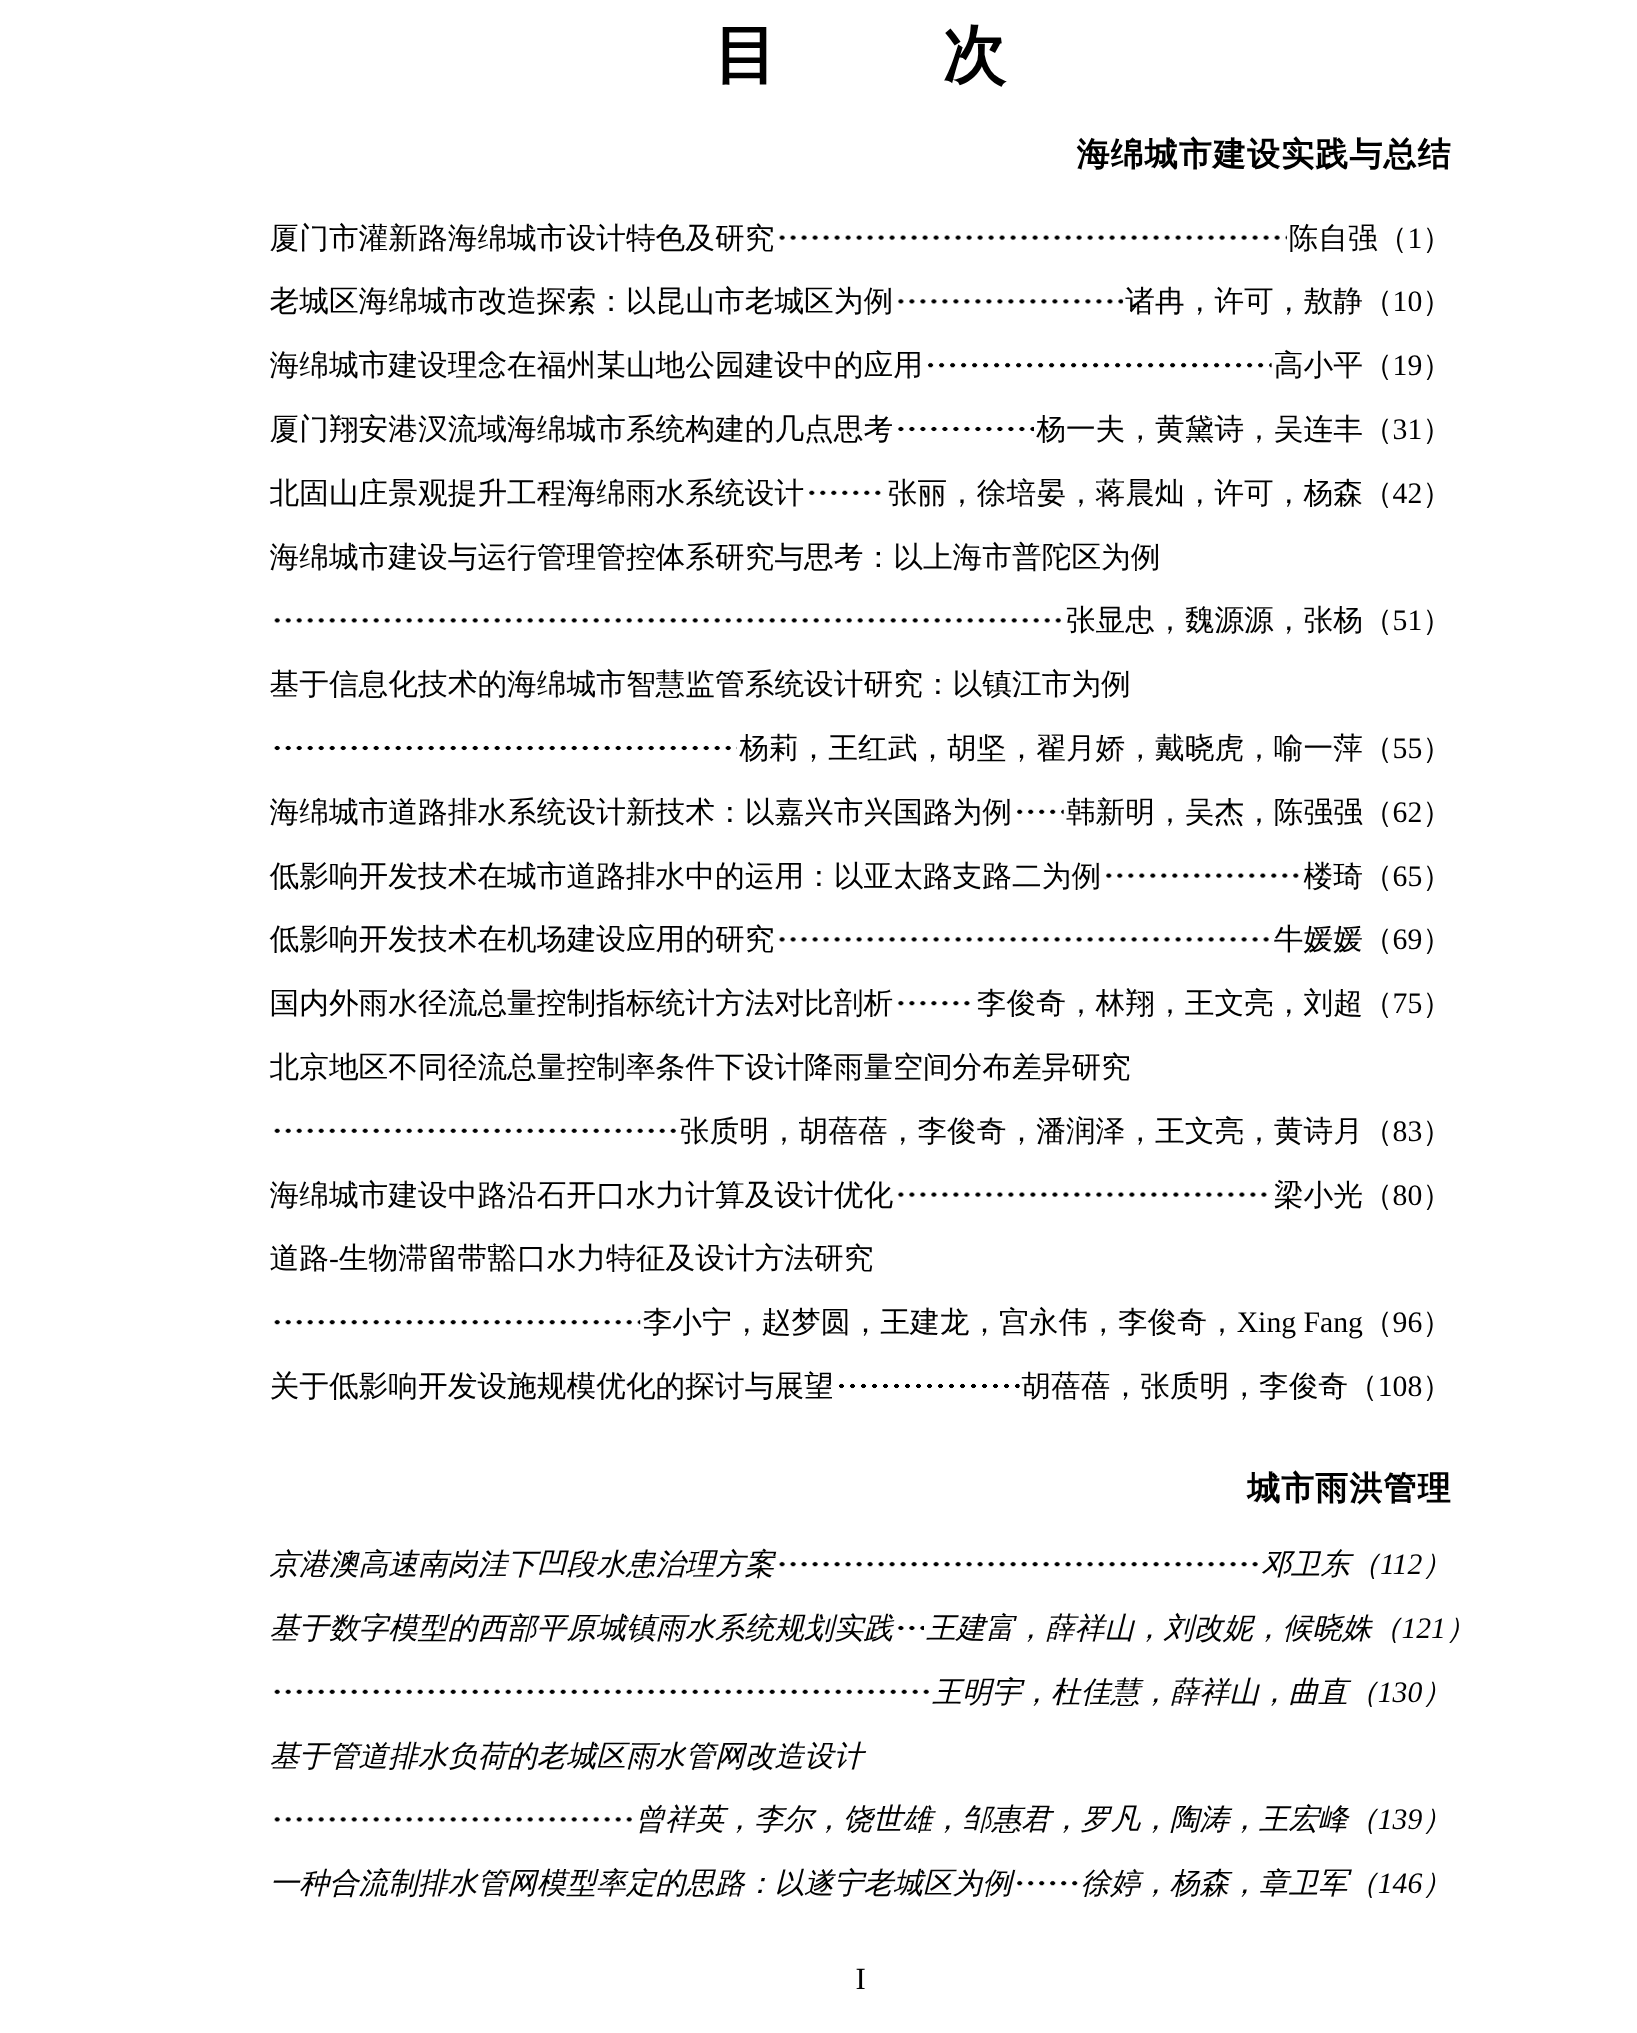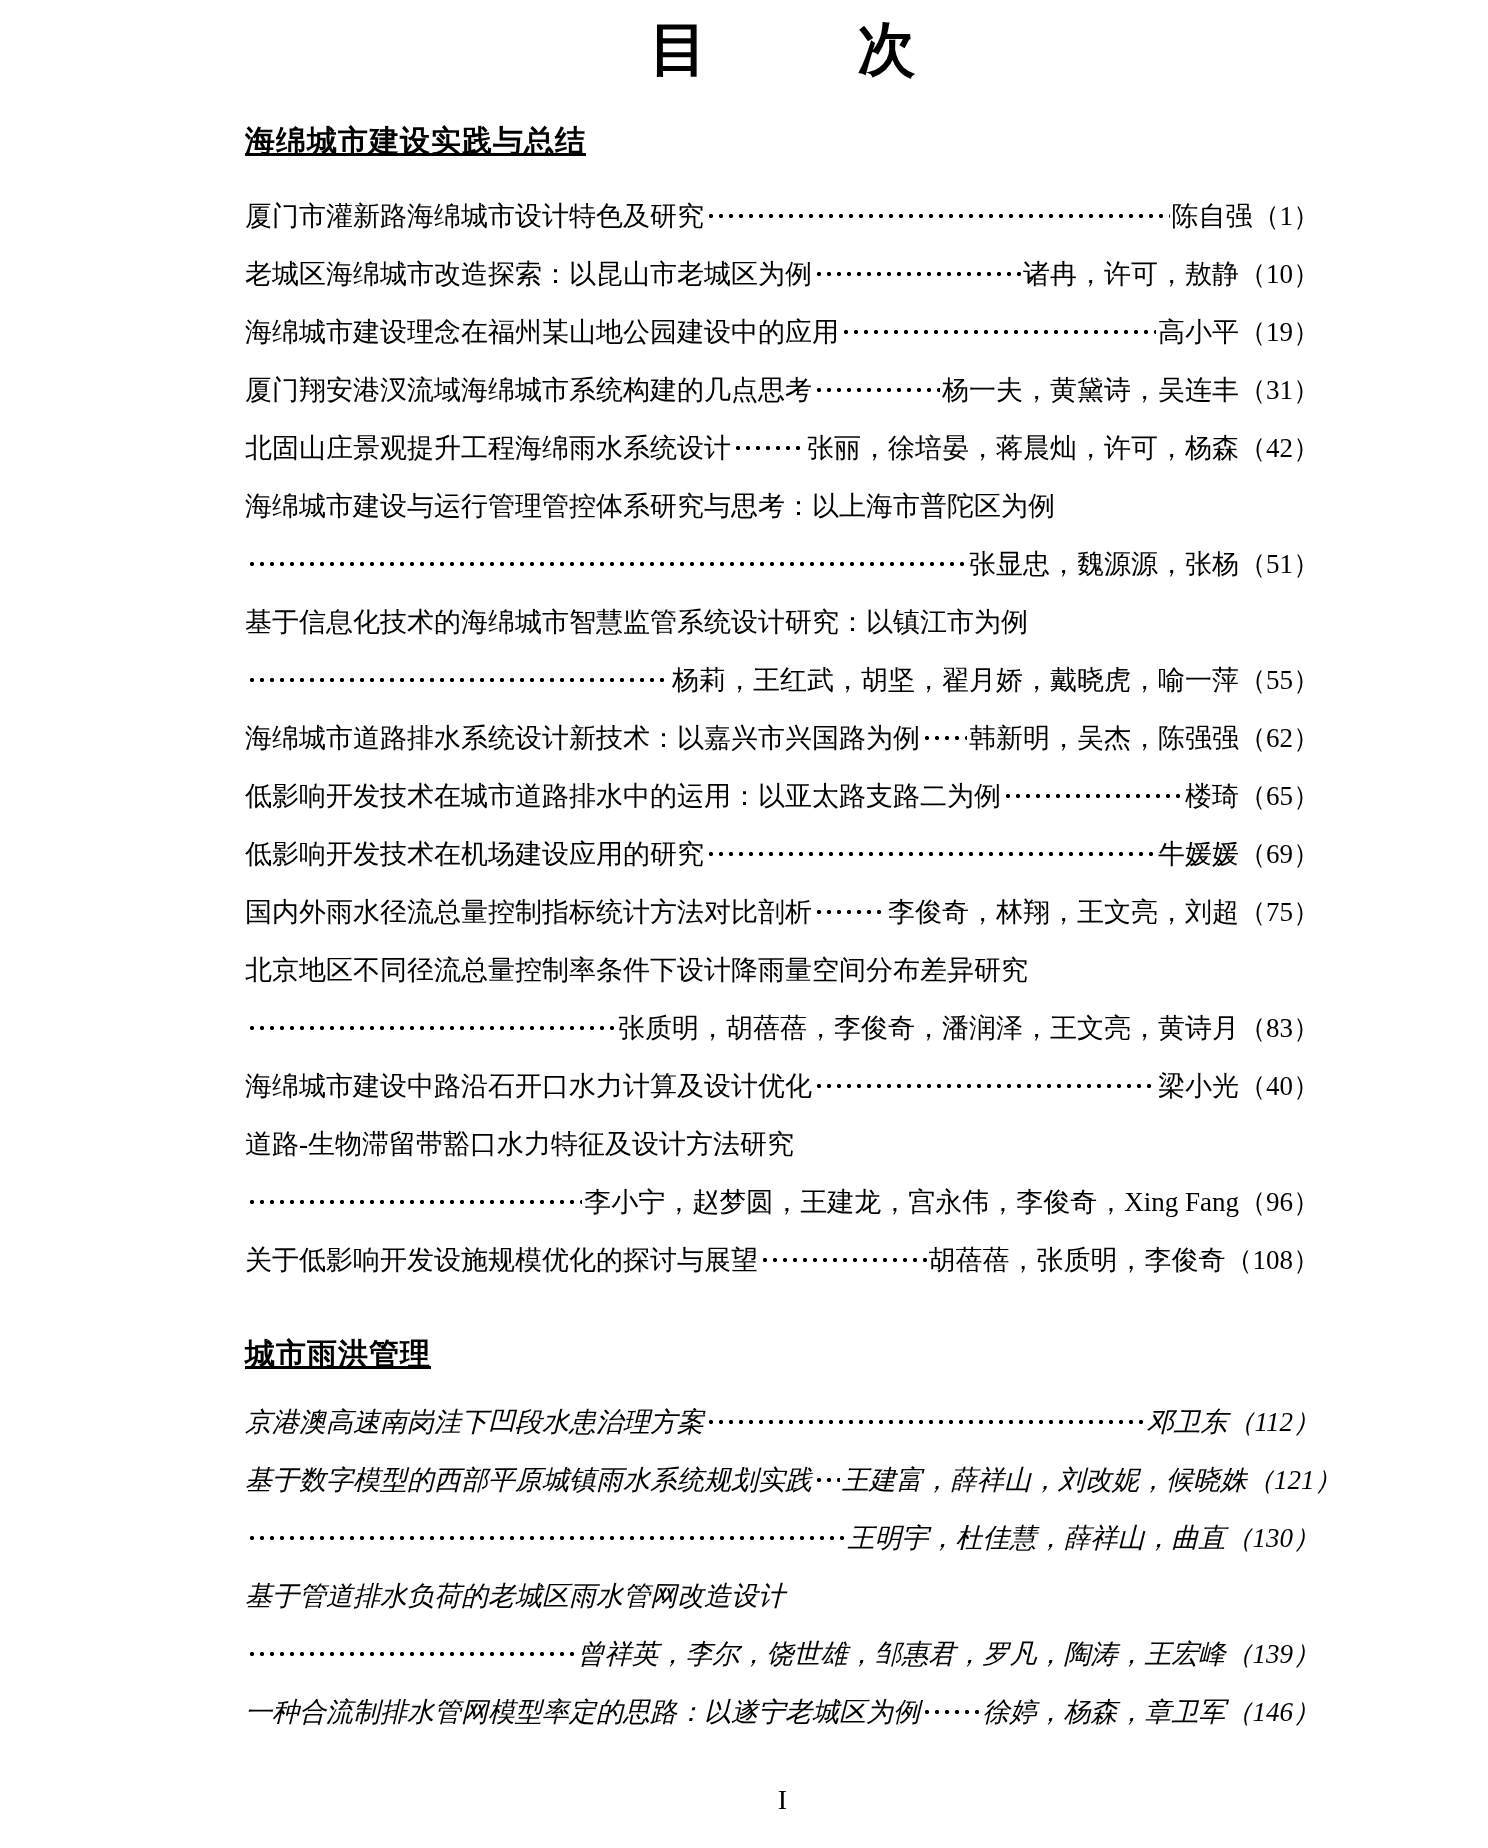--- a/index.html
+++ b/index.html
@@ -34,27 +34,26 @@
     align-items: center;
     column-gap: 150px;
     font-size: 58px;
     line-height: 64px;
     font-weight: bold;
     font-family: "Liberation Serif", "DejaVu Serif", serif;
   }
   
   .section-heading {
     margin-top: 42px;
-    text-align: left;
+    text-align: right;
     font-family: "Liberation Sans", "DejaVu Sans", sans-serif;
     font-weight: bold;
     font-size: 30px;
     line-height: 34px;
     letter-spacing: 1px;
-    text-decoration: underline;
   }
   .section-heading.second {
     margin-top: 48px;
   }
   .toc-list {
     margin-top: 29px;
   }
   .toc-list.second {
     margin-top: 22px;
     font-style: italic;
@@ -197,21 +196,21 @@
       <div class="row">
         <span class="leader"></span>
         <span class="a">张质明，胡蓓蓓，李俊奇，潘润泽，王文亮，黄诗月</span>
         <span class="pg">（83）</span>
       </div>
 
       <div class="row">
         <span class="t">海绵城市建设中路沿石开口水力计算及设计优化</span>
         <span class="leader"></span>
         <span class="a">梁小光</span>
-        <span class="pg">（40）</span>
+        <span class="pg">（80）</span>
       </div>
 
       <div class="row">
         <span class="t">道路-生物滞留带豁口水力特征及设计方法研究</span>
       </div>
 
       <div class="row">
         <span class="leader"></span>
         <span class="a">李小宁，赵梦圆，王建龙，宫永伟，李俊奇，Xing Fang</span>
         <span class="pg">（96）</span>

